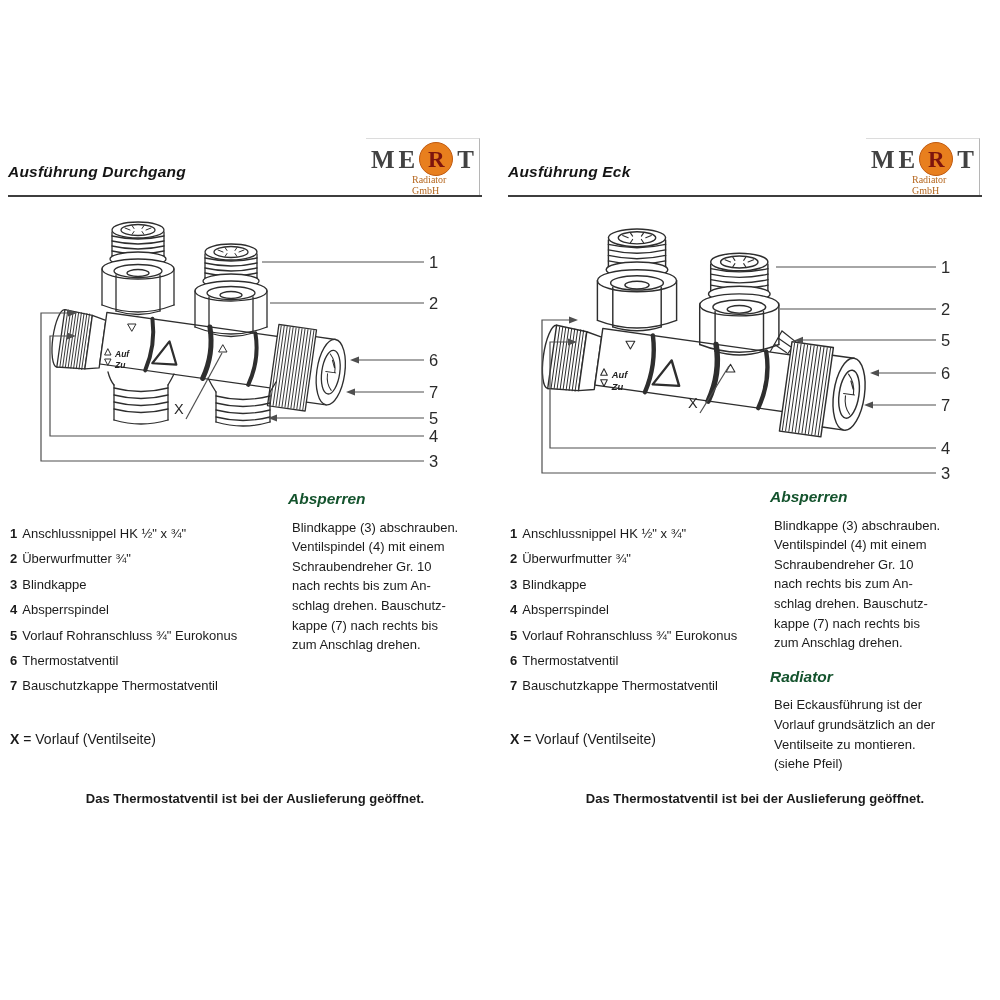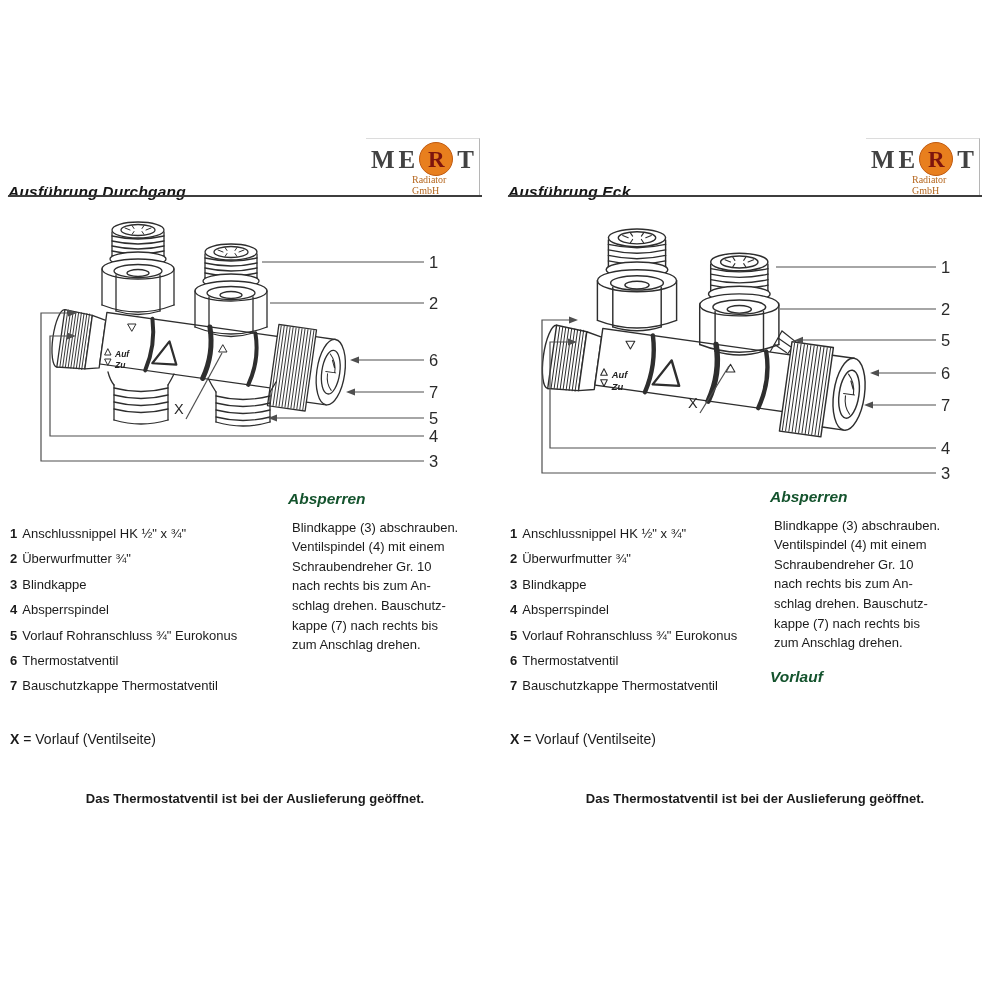--- a/index.html
+++ b/index.html
@@ -1,20 +1,20 @@
 <!DOCTYPE html>
 <html><head>
 <meta charset="utf-8">
 <style>
   html,body{margin:0;padding:0;background:#fff;}
   body{width:1000px;height:1000px;position:relative;font-family:"Liberation Sans",sans-serif;color:#1b1b1b;}
   .panel{position:absolute;top:0;width:500px;height:1000px;}
   #panel-0{left:0;} #panel-1{left:500px;}
 
-  .title{position:absolute;left:8px;top:184px;margin:0;font-style:italic;font-weight:bold;
+  .title{position:absolute;left:8px;top:164px;margin:0;font-style:italic;font-weight:bold;
          font-size:15.5px;line-height:1;color:#151515;letter-spacing:.2px;}
   .rule{position:absolute;left:8px;top:195px;width:474px;height:2px;background:#3d3d3d;}
 
   .logo{position:absolute;left:366px;top:138px;width:114px;height:57px;box-sizing:border-box;
         border-top:1px solid #dcdcdc;border-right:1px solid #b5b5b5;background:#fff;
         display:flex;flex-direction:column;}
   .logo-letters{display:flex;align-items:center;justify-content:center;gap:4px;margin-top:3px;
         font-family:"Liberation Serif",serif;}
   .lm{font-size:25px;font-weight:bold;color:#424242;line-height:1;}
   .lr{width:34px;height:34px;border-radius:50%;background:#e87f1e;border:1px solid #c05a10;
@@ -266,18 +266,22 @@
       <h2>Absperren</h2>
       <p>Blindkappe (3) abschrauben.
 Ventilspindel (4) mit einem
 Schraubendreher Gr. 10
 nach rechts bis zum An-
 schlag drehen. Bauschutz-
 kappe (7) nach rechts bis
 zum Anschlag drehen.</p>
     </div>
     <div class="section">
-      <h2>Vorlauf</h2>
+      <h2>Radiator</h2>
+      <p>Bei Eckausführung ist der
+Vorlauf grundsätzlich an der
+Ventilseite zu montieren.
+(siehe Pfeil)</p>
     </div>
   </div>
 
   <div class="bottom-note">Das Thermostatventil ist bei der Auslieferung geöffnet.</div>
 </section>
 
 </body></html>

